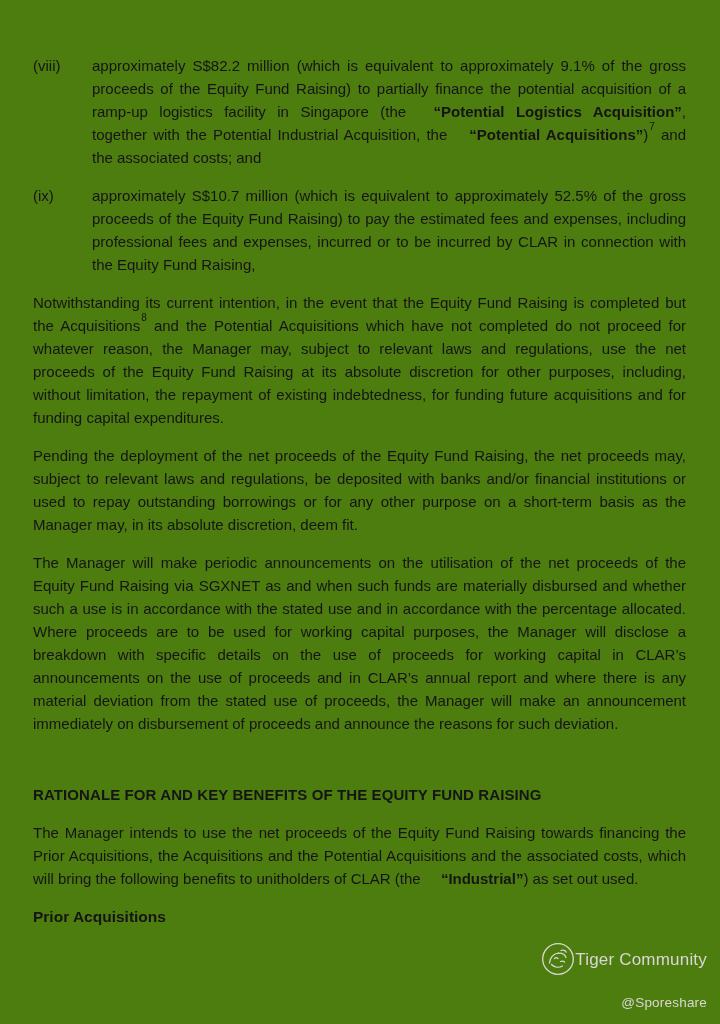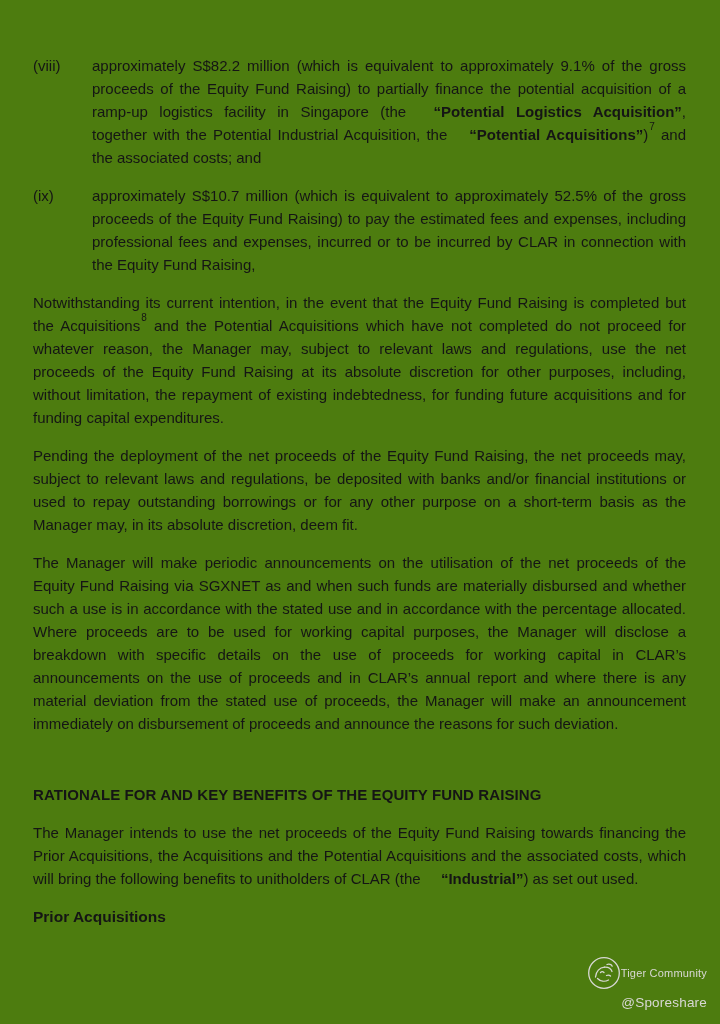--- a/index.html
+++ b/index.html
@@ -36,22 +36,22 @@
   }
   .watermark {
     position: absolute;
     right: 13px;
     bottom: 10px;
     color: #d8d8d4;
     text-align: right;
     user-select: none;
   }
   .watermark-row { display: flex; align-items: center; justify-content: flex-end; }
-  .watermark-brand { font-size: 11px; letter-spacing: 0.2px; }
-  .watermark-handle { font-size: 13.5px; margin-top: 1px; letter-spacing: 0.2px; }
+  .watermark-brand { font-size: 17px; letter-spacing: 0.2px; }
+  .watermark-handle { font-size: 13.5px; margin-top: 15px; letter-spacing: 0.2px; }
   .tiger-svg { display: block; }
 </style>
 </head>
 <body>
 
 <div class="page">
 
   <div class="list-item">
     <div class="list-marker">(viii)</div>
     <div class="list-text"><span>approximately S$82.2 million (which is equivalent to approximately 9.1% of the gross proceeds of the Equity Fund Raising) to partially finance the potential acquisition of a ramp-up logistics facility in Singapore (the </span><span class="bold">“Potential Logistics Acquisition”</span><span>, together with the Potential Industrial Acquisition, the </span><span class="bold">“Potential Acquisitions”</span><span>)</span><sup class="fn">7</sup><span> and the associated costs; and</span></div>

